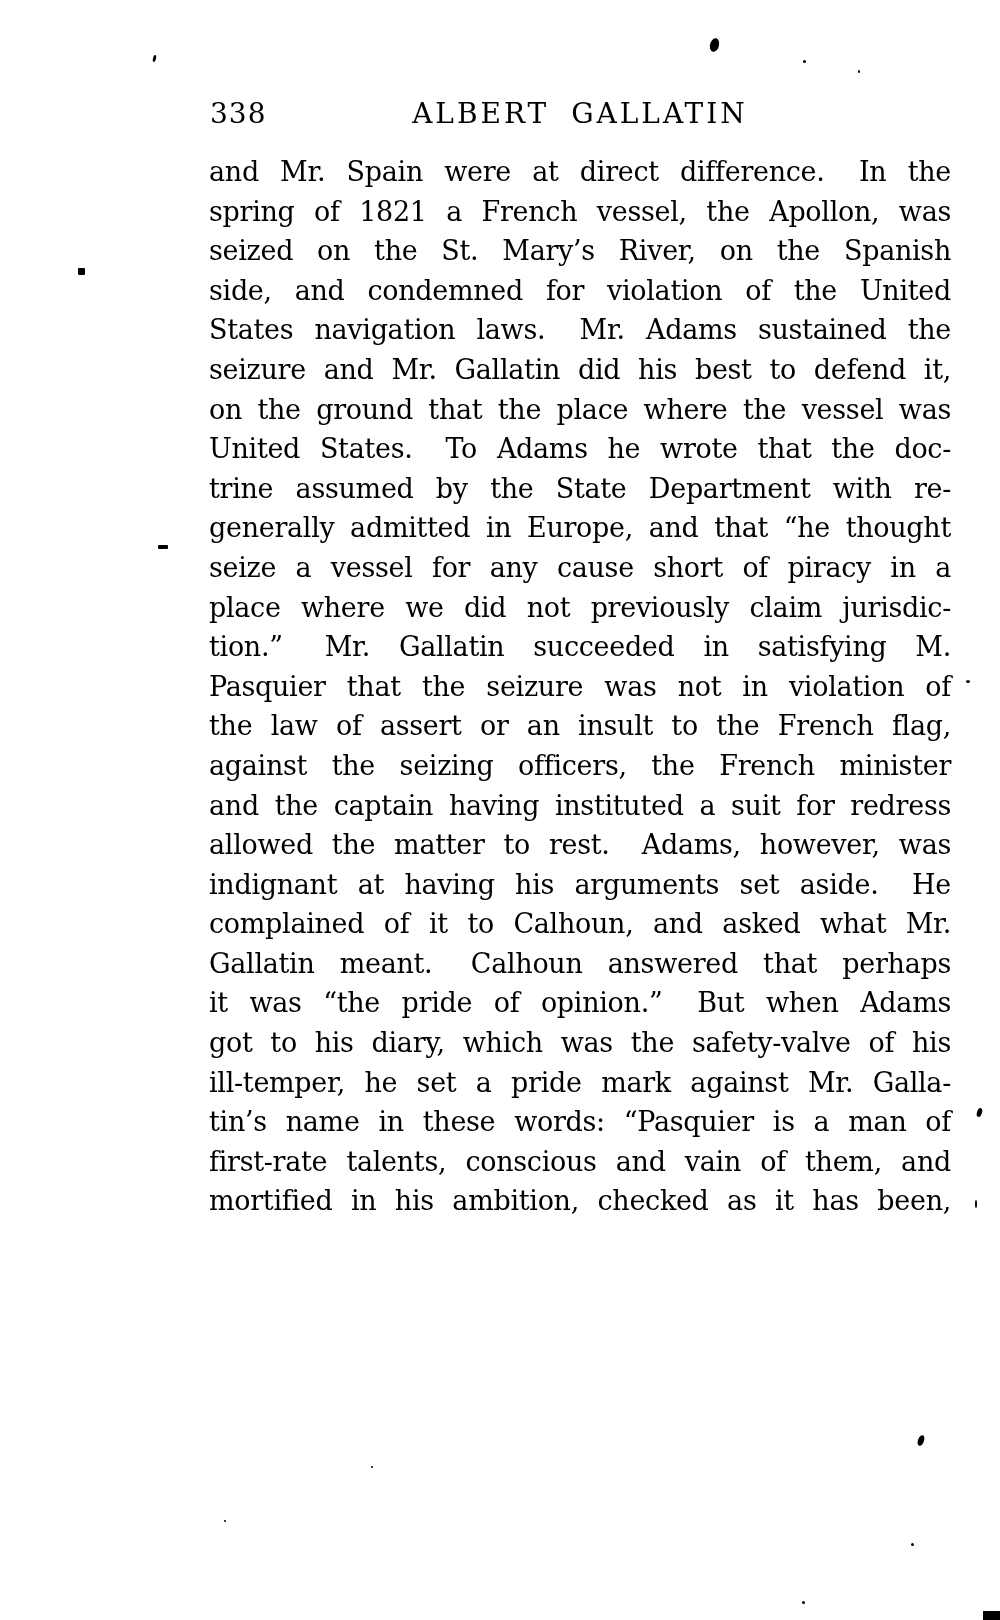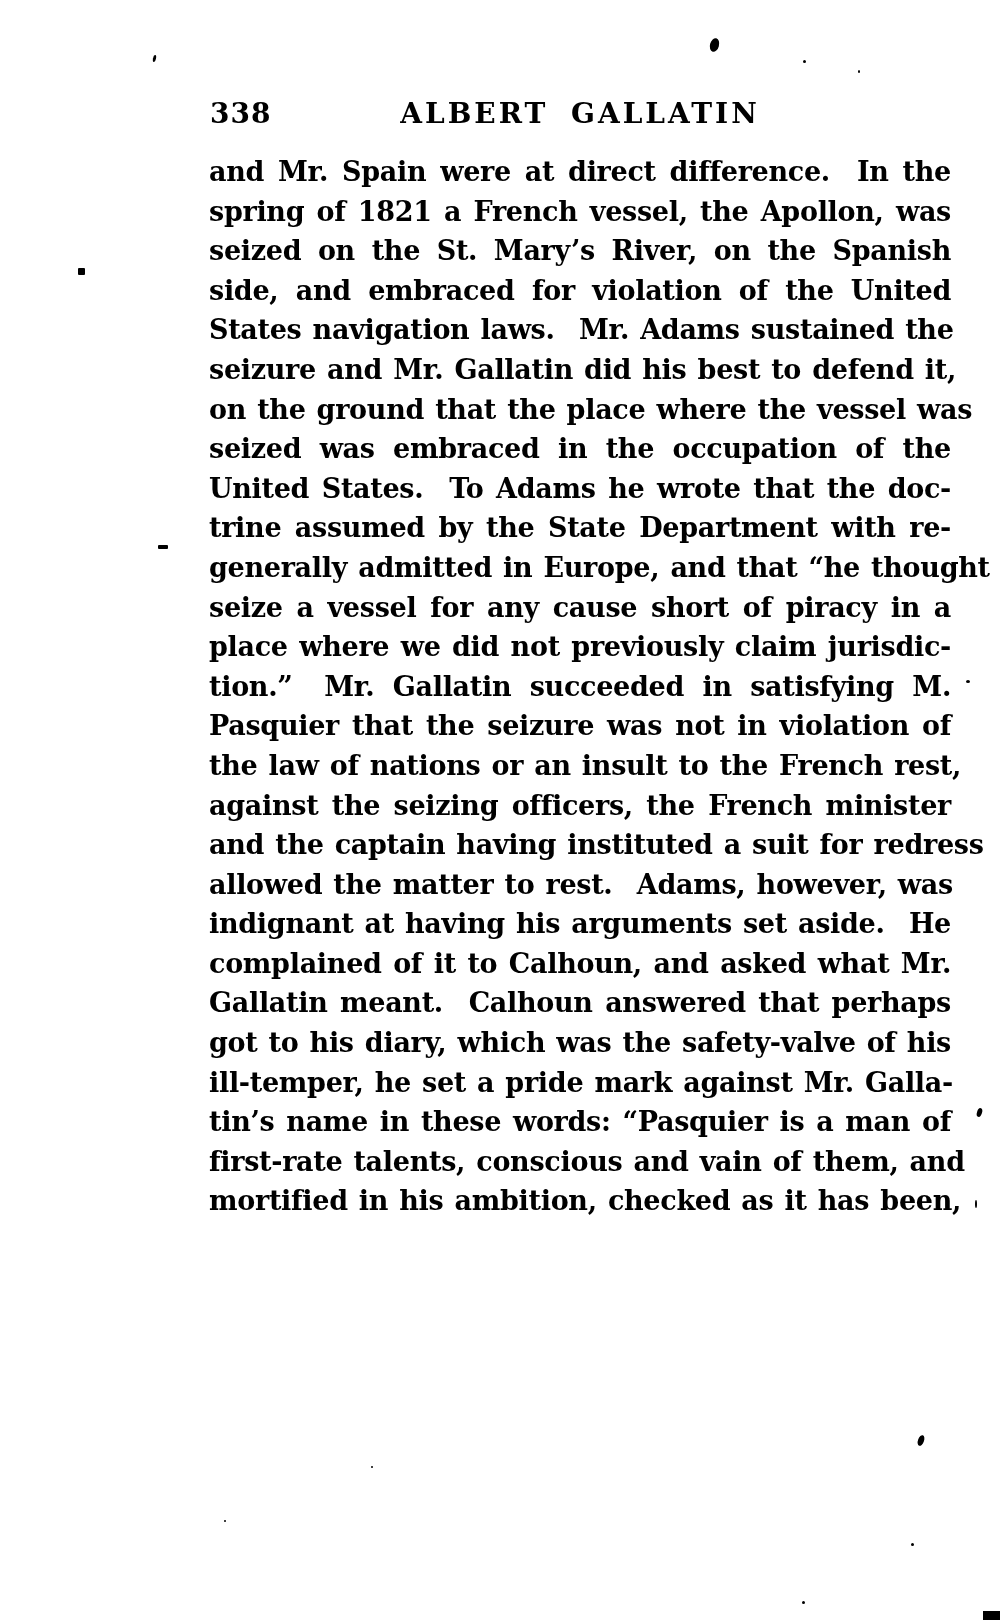--- a/index.html
+++ b/index.html
@@ -5,21 +5,20 @@
   * { margin: 0; padding: 0; box-sizing: border-box; }
   html, body { background: #ffffff; }
   .page {
     position: relative;
     width: 1000px;
     height: 1620px;
     background: #ffffff;
     overflow: hidden;
     font-family: "DejaVu Serif", "Liberation Serif", serif;
     color: #000000;
-    font-weight: bold;
   }
   .header {
     position: absolute;
     top: 98px;
     left: 209px;
     width: 742px;
     height: 34px;
   }
   .page-number {
     position: absolute;
@@ -74,39 +73,39 @@
 
   <div class="header">
     <div class="page-number">338</div>
     <div class="running-title">ALBERT GALLATIN</div>
   </div>
 
   <div class="body-text">
     <div class="line">and Mr. Spain were at direct difference.  In the</div>
     <div class="line">spring of 1821 a French vessel, the Apollon, was</div>
     <div class="line">seized on the St. Mary’s River, on the Spanish</div>
-    <div class="line">side, and embraced for violation of the United</div>
+    <div class="line">side, and condemned for violation of the United</div>
     <div class="line">States navigation laws.  Mr. Adams sustained the</div>
     <div class="line">seizure and Mr. Gallatin did his best to defend it,</div>
     <div class="line">on the ground that the place where the vessel was</div>
-    <div class="line">seized was embraced in the occupation of the</div>
     <div class="line">United States.  To Adams he wrote that the doc-</div>
     <div class="line">trine assumed by the State Department with re-</div>
     <div class="line">generally admitted in Europe, and that “he thought</div>
     <div class="line">seize a vessel for any cause short of piracy in a</div>
     <div class="line">place where we did not previously claim jurisdic-</div>
     <div class="line">tion.”  Mr. Gallatin succeeded in satisfying M.</div>
     <div class="line">Pasquier that the seizure was not in violation of</div>
-    <div class="line">the law of nations or an insult to the French rest,</div>
+    <div class="line">the law of assert or an insult to the French flag,</div>
     <div class="line">against the seizing officers, the French minister</div>
     <div class="line">and the captain having instituted a suit for redress</div>
     <div class="line">allowed the matter to rest.  Adams, however, was</div>
     <div class="line">indignant at having his arguments set aside.  He</div>
     <div class="line">complained of it to Calhoun, and asked what Mr.</div>
     <div class="line">Gallatin meant.  Calhoun answered that perhaps</div>
+    <div class="line">it was “the pride of opinion.”  But when Adams</div>
     <div class="line">got to his diary, which was the safety-valve of his</div>
     <div class="line">ill-temper, he set a pride mark against Mr. Galla-</div>
     <div class="line">tin’s name in these words: “Pasquier is a man of</div>
     <div class="line">first-rate talents, conscious and vain of them, and</div>
     <div class="line">mortified in his ambition, checked as it has been,</div>
   </div>
 
   <div class="speck" style="left:710px; top:38px; width:9px; height:14px; transform:rotate(15deg);"></div>
   <div class="speck" style="left:153px; top:55px; width:3px; height:7px; transform:rotate(12deg);"></div>
   <div class="speck" style="left:803px; top:60px; width:3px; height:3px;"></div>

